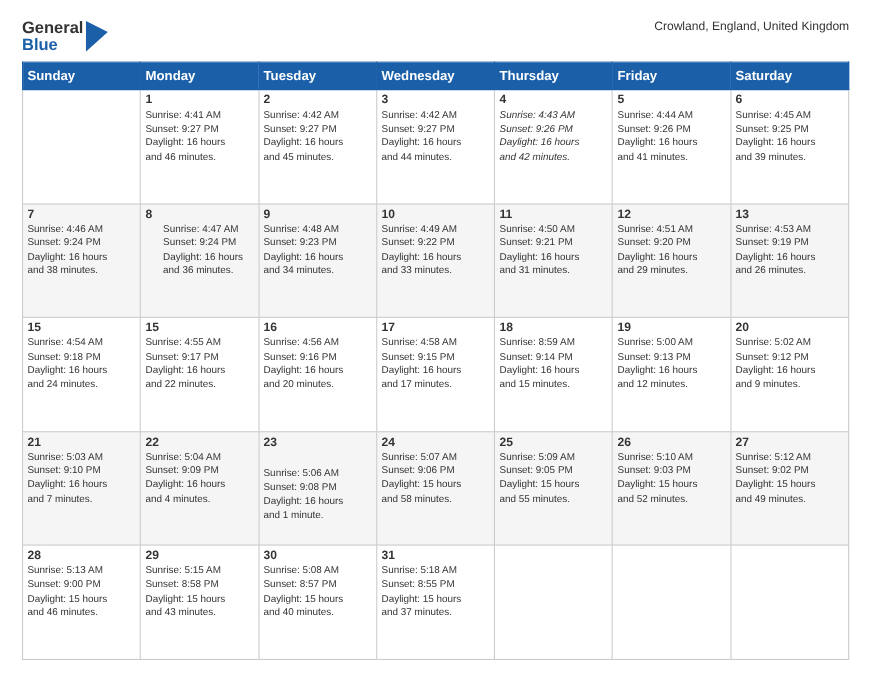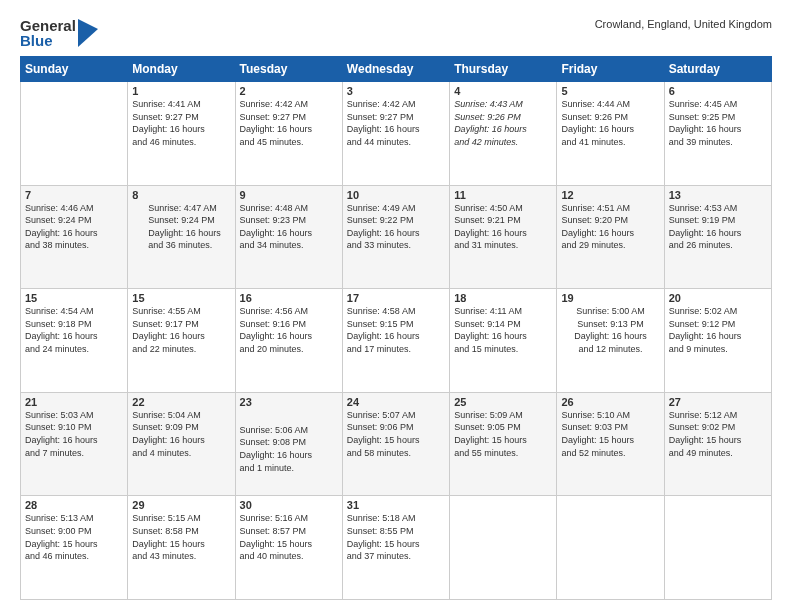--- a/index.html
+++ b/index.html
@@ -255,28 +255,28 @@
           </td>
           <td>
             <span class="day-num">17</span>
             <div class="day-info" style="white-space: pre-line;">Sunrise: 4:58 AM
 Sunset: 9:15 PM
 Daylight: 16 hours
 and 17 minutes.</div>
           </td>
           <td>
             <span class="day-num">18</span>
-            <div class="day-info" style="white-space: pre-line;">Sunrise: 4:11 AM
+            <div class="day-info" style="white-space: pre-line;">Sunrise: 8:59 AM
 Sunset: 9:14 PM
 Daylight: 16 hours
 and 15 minutes.</div>
           </td>
           <td>
             <span class="day-num">19</span>
-            <div class="day-info" style="white-space: pre-line; text-align: center;">Sunrise: 5:00 AM
+            <div class="day-info" style="white-space: pre-line;">Sunrise: 5:00 AM
 Sunset: 9:13 PM
 Daylight: 16 hours
 and 12 minutes.</div>
           </td>
           <td>
             <span class="day-num">20</span>
             <div class="day-info" style="white-space: pre-line;">Sunrise: 5:02 AM
 Sunset: 9:12 PM
 Daylight: 16 hours
 and 9 minutes.</div>
@@ -343,21 +343,21 @@
           </td>
           <td>
             <span class="day-num">29</span>
             <div class="day-info" style="white-space: pre-line;">Sunrise: 5:15 AM
 Sunset: 8:58 PM
 Daylight: 15 hours
 and 43 minutes.</div>
           </td>
           <td>
             <span class="day-num">30</span>
-            <div class="day-info" style="white-space: pre-line;">Sunrise: 5:16 AM
+            <div class="day-info" style="white-space: pre-line;">Sunrise: 5:08 AM
 Sunset: 8:57 PM
 Daylight: 15 hours
 and 40 minutes.</div>
           </td>
           <td>
             <span class="day-num">31</span>
             <div class="day-info" style="white-space: pre-line;">Sunrise: 5:18 AM
 Sunset: 8:55 PM
 Daylight: 15 hours
 and 37 minutes.</div>

